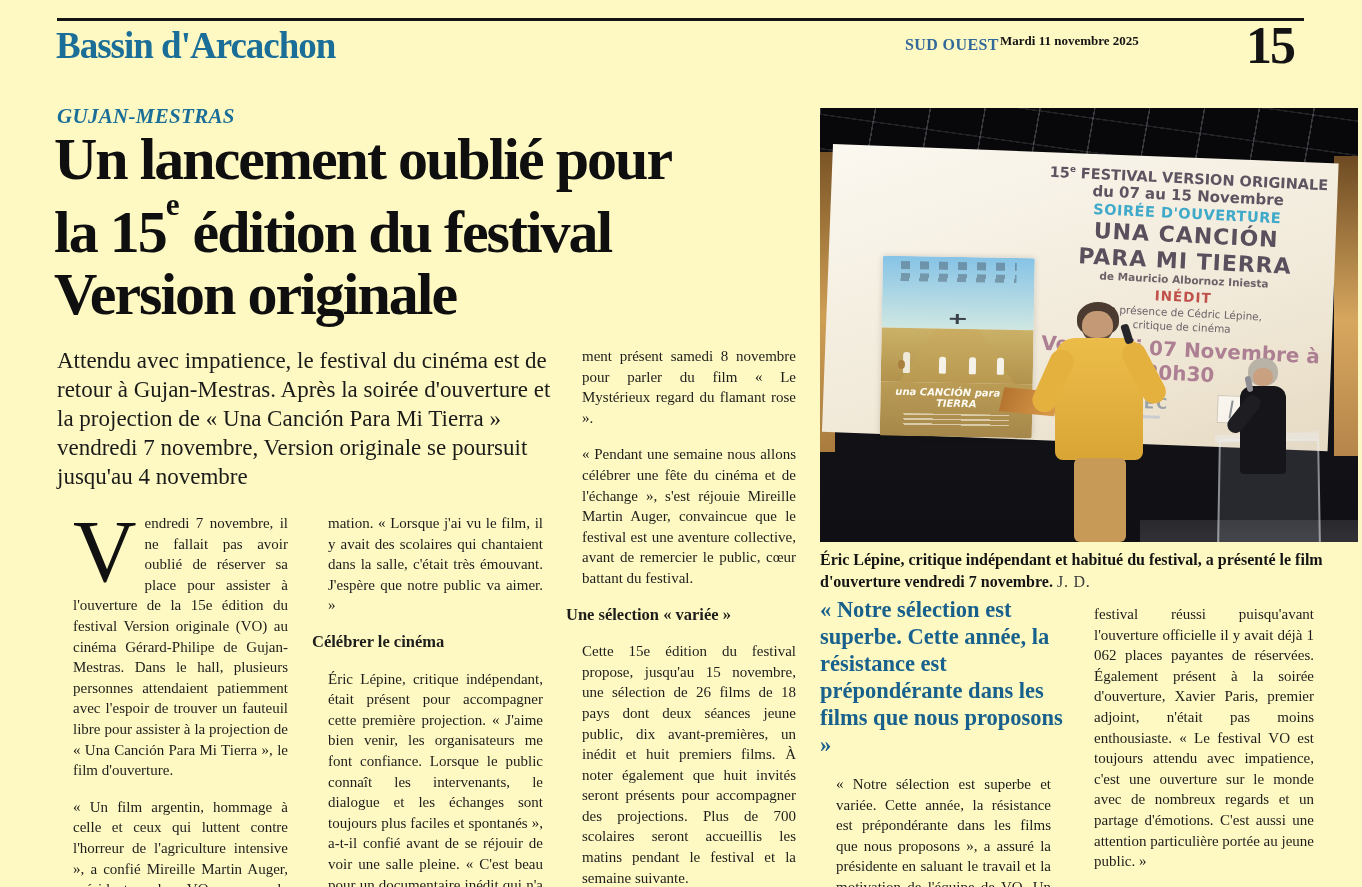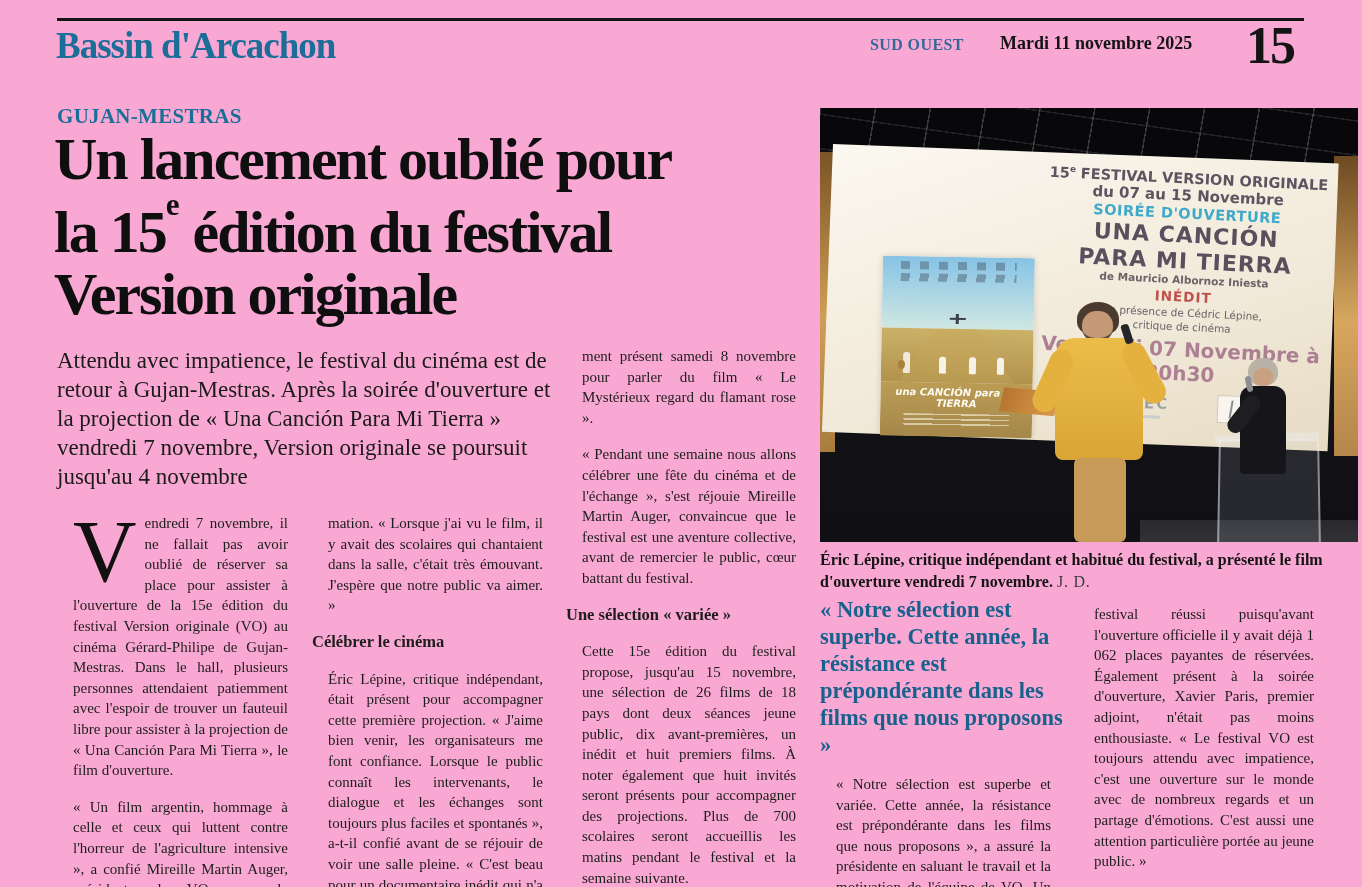--- a/index.html
+++ b/index.html
@@ -1,31 +1,31 @@
 <!DOCTYPE html>
 <html lang="fr"><head>
 <meta charset="utf-8">
 <style>
   html,body{margin:0;padding:0;background:#ffffff;}
-  .page{position:relative;width:1362px;height:887px;background:#f9a8d4;overflow:hidden;
+  .page{position:relative;width:1362px;height:887px;background:#fef9c3;overflow:hidden;
         font-family:"Liberation Serif",serif;color:#1d1d1b;}
 
   
   .rule-top{position:absolute;left:57px;top:18px;width:1247px;height:3px;background:#141414;}
   .m-section{position:absolute;left:56px;top:24px;font-size:37px;font-weight:bold;
              color:#1b6e98;letter-spacing:-1px;}
-  .m-brand{position:absolute;left:870px;top:36px;font-size:16px;font-weight:bold;
+  .m-brand{position:absolute;left:905px;top:36px;font-size:16px;font-weight:bold;
            color:#33689a;letter-spacing:.4px;}
-  .m-date{position:absolute;left:1000px;top:33px;font-size:18px;font-weight:bold;color:#141414;}
+  .m-date{position:absolute;left:1000px;top:33px;font-size:13px;font-weight:bold;color:#141414;}
   .m-page{position:absolute;left:1246px;top:16px;font-size:52px;font-weight:bold;
           color:#141414;letter-spacing:-2px;}
 
   
   .kicker{position:absolute;left:57px;top:104px;font-size:21px;font-weight:bold;
-          color:#1b6e98;letter-spacing:.3px;}
+          font-style:italic;color:#1b6e98;letter-spacing:.3px;}
   .headline{position:absolute;left:54px;top:128px;width:770px;font-size:60px;line-height:62px;
             font-weight:bold;color:#0f0f0f;letter-spacing:-2px;}
   .headline sup{font-size:.52em;position:relative;top:-.5em;letter-spacing:0;}
   .standfirst{position:absolute;left:57px;top:346px;width:505px;font-size:23px;
               line-height:29px;color:#1b1b1a;}
 
   
   .bodycol{position:absolute;font-size:15px;line-height:20.6px;text-align:justify;
            color:#1d1d1b;overflow:hidden;hyphens:auto;}
   #col1{left:57px;top:497px;width:247px;height:390px;}

